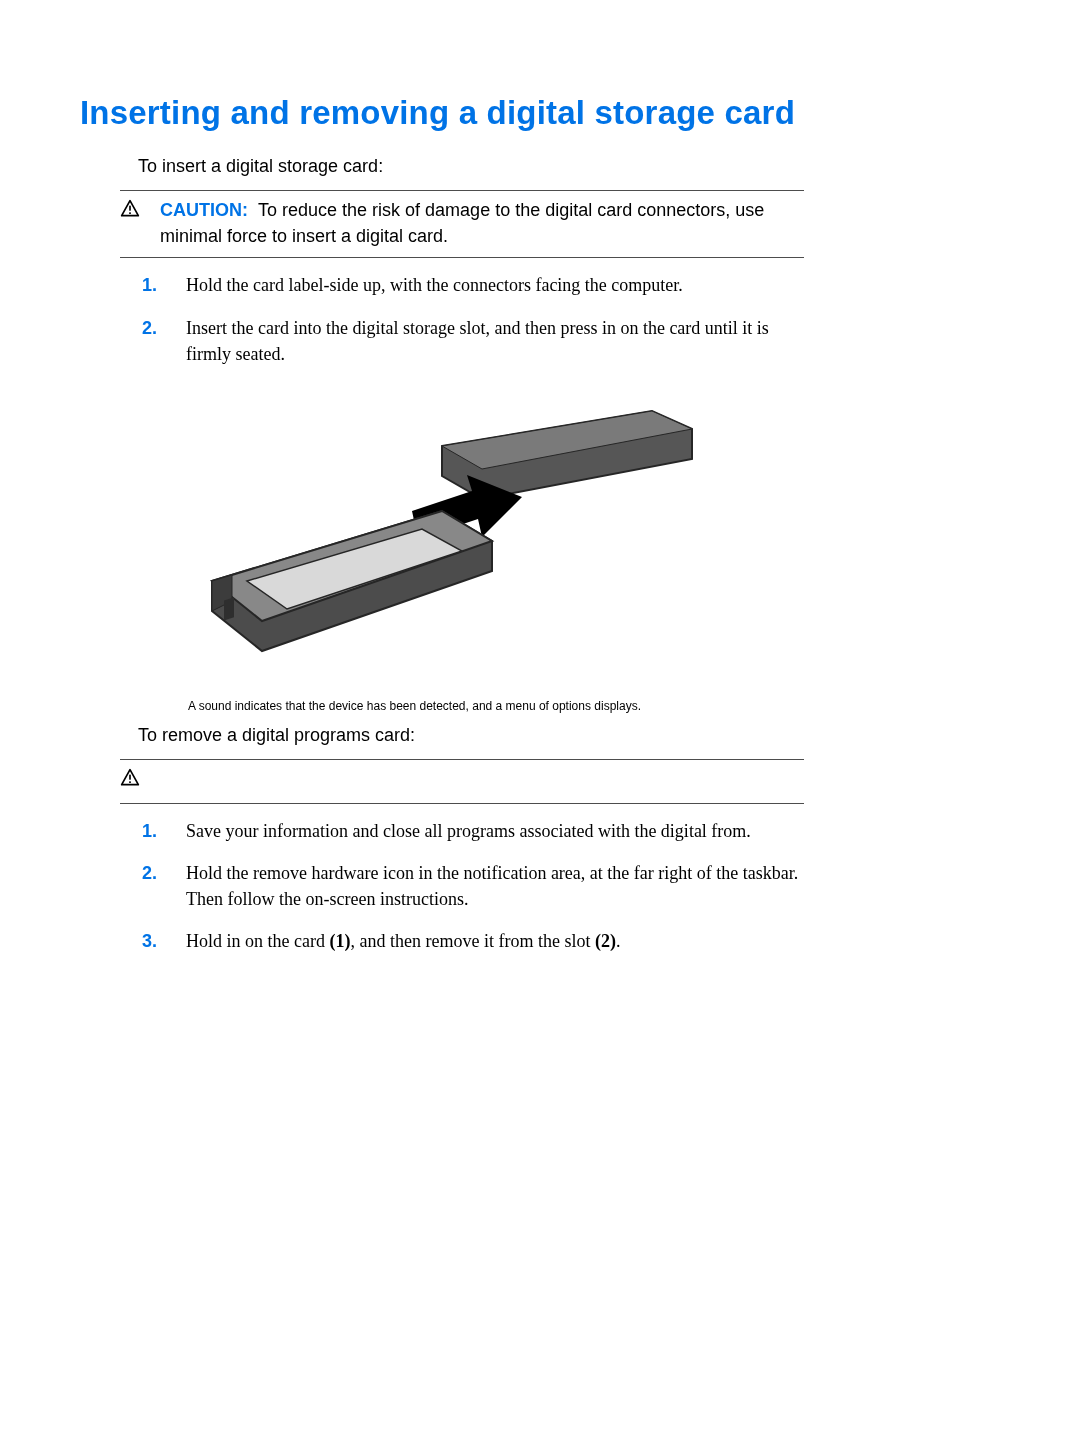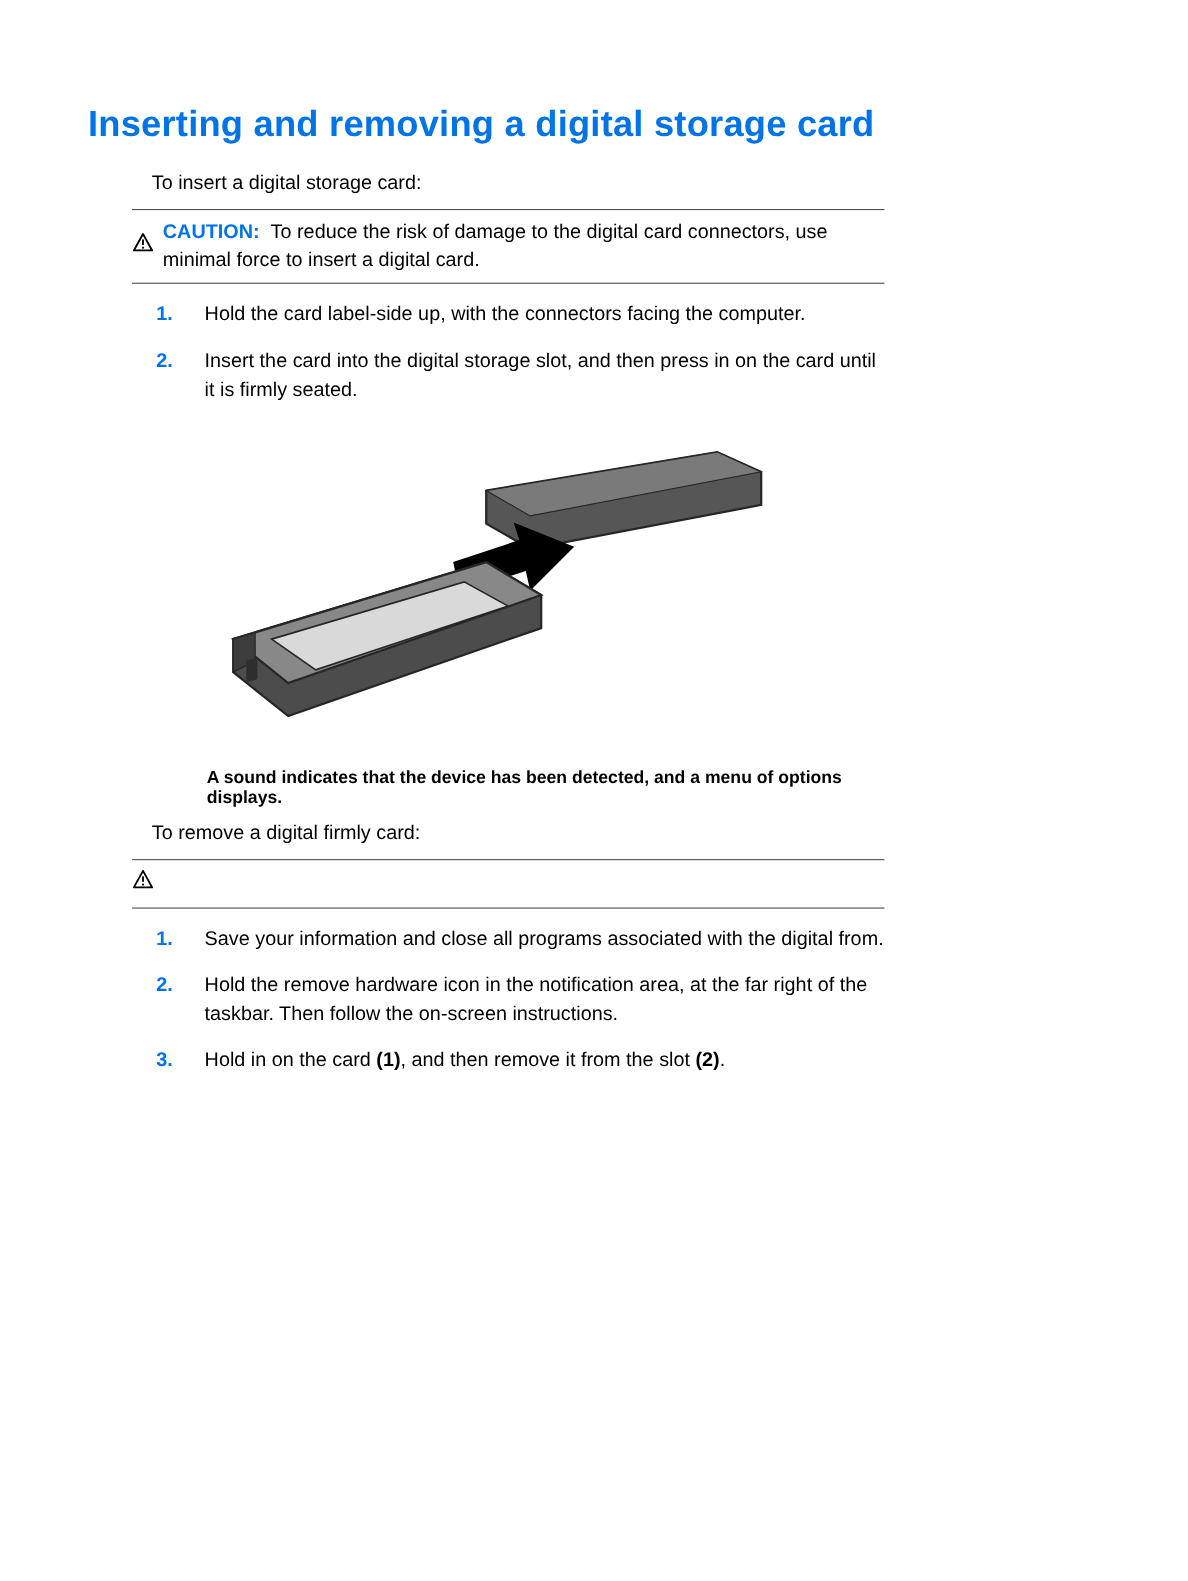--- a/index.html
+++ b/index.html
@@ -43,30 +43,31 @@
     line-height: 1.45;
     margin-bottom: 16px;
   }
   .ol-num {
     color: var(--hp-blue);
     font-weight: bold;
     min-width: 22px;
   }
   .ol-text {
     flex: 1;
+    font-family: Liberation Serif, serif;
   }
   .bpart { font-weight: bold; }
   .admonition {
     margin: 12px 0 12px 40px;
     padding: 6px 0 8px 0;
     border-top: 1px solid #4d4d4d;
     border-bottom: 1px solid #4d4d4d;
     display: flex;
-    gap: 6px;
-    align-items: center;
+    gap: 18px;
+    align-items: flex-start;
     font-size: 18px;
     line-height: 1.45;
   }
   .admonition .icon {
     flex: 0 0 22px;
     margin-top: 2px;
   }
   .admonition .lead {
     color: var(--hp-blue);
     font-weight: bold;
@@ -79,22 +80,21 @@
     width: 520px;
     display: block;
   }
   .figure-2 {
     margin: 20px auto 20px auto;
     width: 520px;
     display: block;
   }
   .followup {
     margin: 10px 0 10px 108px;
-    font-size: 16px;
-    font-weight: bold;
+    font-size: 12px;
   }
   .footer {
     position: absolute;
     left: 80px;
     bottom: 40px;
     font-size: 18px;
   }
   .footer .pgnum { margin-right: 18px; }
 </style>
 </head>
@@ -150,21 +150,21 @@
       <polygon points="55,110 230,58 270,80 95,138" fill="#d9d9d9" stroke="#262626" stroke-width="1.5"></polygon>
 
       <polygon points="20,110 40,104 40,130 20,140" fill="#3c3c3c" stroke="#262626" stroke-width="1"></polygon>
 
       <rect x="32" y="140" width="10" height="20" fill="#2e2e2e" transform="skewY(-18)"></rect>
     </g>
   </svg>
 
   <p class="followup">A sound indicates that the device has been detected, and a menu of options displays.</p>
 
-  <p class="intro">To remove a digital firmly card:</p>
+  <p class="intro">To remove a digital programs card:</p>
 
   <div class="admonition">
     <span class="icon">
       <svg viewBox="0 0 24 24" width="20" height="20">
         <path d="M12 2 L22 20 L2 20 Z" fill="none" stroke="#000" stroke-width="2" stroke-linejoin="round"></path>
         <rect x="11" y="8" width="2" height="6" fill="#000"></rect>
         <rect x="11" y="16" width="2" height="2" fill="#000"></rect>
       </svg>
     </span>
   </div>

